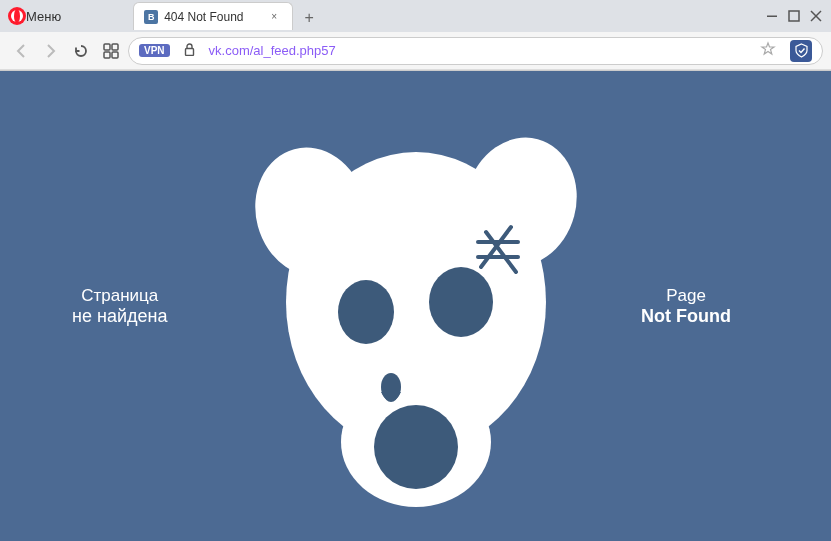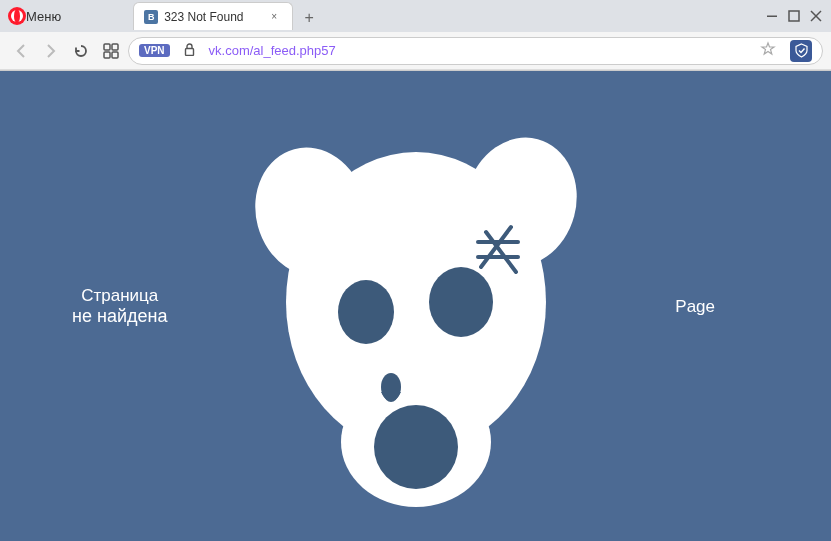--- a/index.html
+++ b/index.html
@@ -245,21 +245,21 @@
     }
     .left-text .line2 {
       font-size: 18px;
       font-weight: normal;
       display: block;
       text-align: right;
     }
 
     .right-text {
       position: absolute;
-      right: 116px;
+      right: 100px;
       text-align: center;
       color: #fff;
     }
     .right-text .line1 {
       font-size: 17px;
       font-weight: normal;
       display: block;
     }
     .right-text .line2 {
       font-size: 18px;
@@ -284,21 +284,21 @@
   <div class="title-bar">
     <div class="opera-menu">
       <div class="opera-logo"></div>
       <span>Меню</span>
     </div>
     <div class="tab-bar">
       <div class="tab">
         <div class="tab-favicon">
           <span>B</span>
         </div>
-        <span class="tab-title">323 Not Found</span>
+        <span class="tab-title">404 Not Found</span>
         <div class="tab-close">×</div>
       </div>
       <div class="new-tab-btn">+</div>
     </div>
     <div class="window-controls">
 
       <div class="win-btn">
         <svg width="12" height="12" viewBox="0 0 12 12">
           <rect x="1" y="5.5" width="10" height="1.5" fill="#555"></rect>
         </svg>
@@ -401,14 +401,15 @@
         <line x1="235" y1="165" x2="265" y2="125"></line>
 
         <line x1="232" y1="140" x2="272" y2="140"></line>
         <line x1="232" y1="155" x2="272" y2="155"></line>
       </g>
     </svg>
   </div>
 
   <div class="right-text">
     <span class="line1">Page</span>
+    <span class="line2">Not Found</span>
   </div>
 </div>
 
 </body></html>

